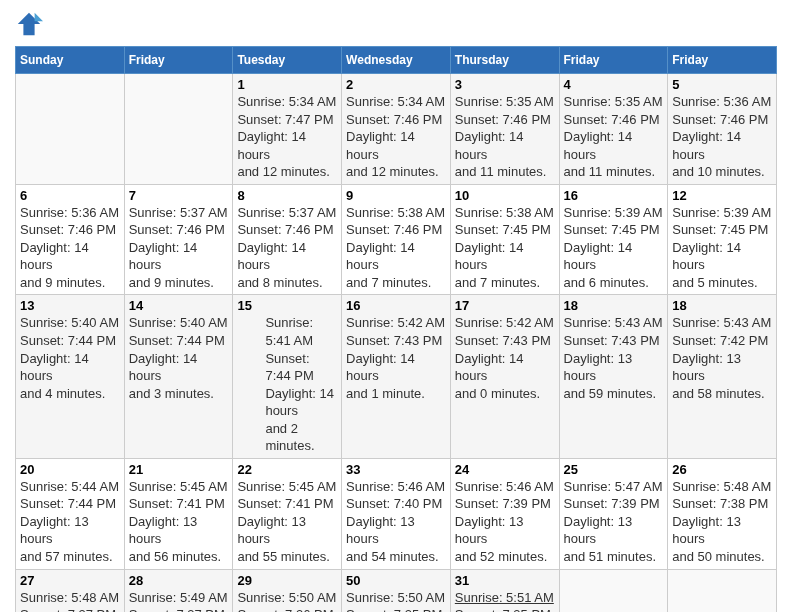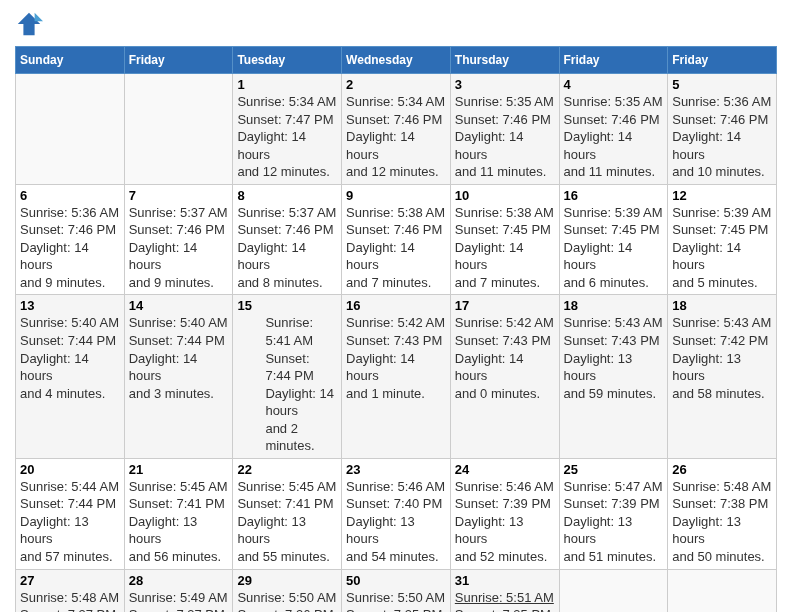--- a/index.html
+++ b/index.html
@@ -289,21 +289,21 @@
 and 56 minutes.</div>
           </td>
           <td>
             <span class="day-number">22</span>
             <div class="day-info" style="white-space: pre-line;">Sunrise: 5:45 AM
 Sunset: 7:41 PM
 Daylight: 13 hours
 and 55 minutes.</div>
           </td>
           <td>
-            <span class="day-number">23</span>
+            <span class="day-number">33</span>
             <div class="day-info" style="white-space: pre-line;">Sunrise: 5:46 AM
 Sunset: 7:40 PM
 Daylight: 13 hours
 and 54 minutes.</div>
           </td>
           <td>
             <span class="day-number">24</span>
             <div class="day-info" style="white-space: pre-line;">Sunrise: 5:46 AM
 Sunset: 7:39 PM
 Daylight: 13 hours

